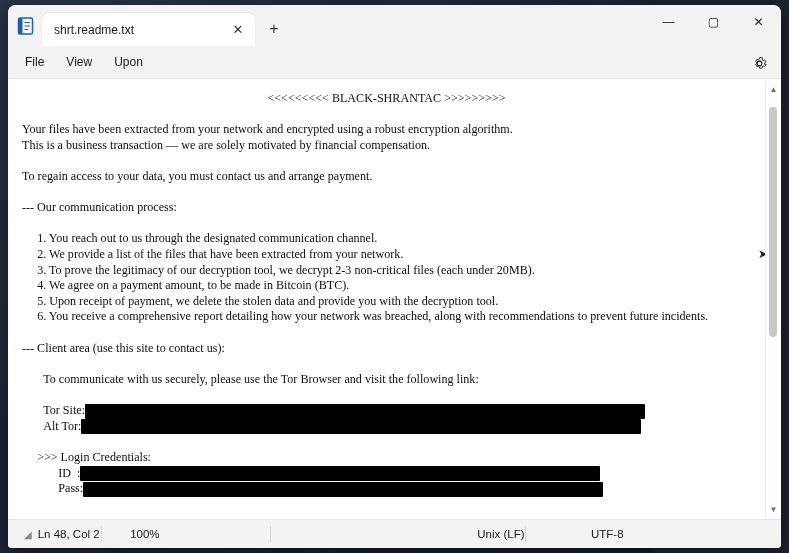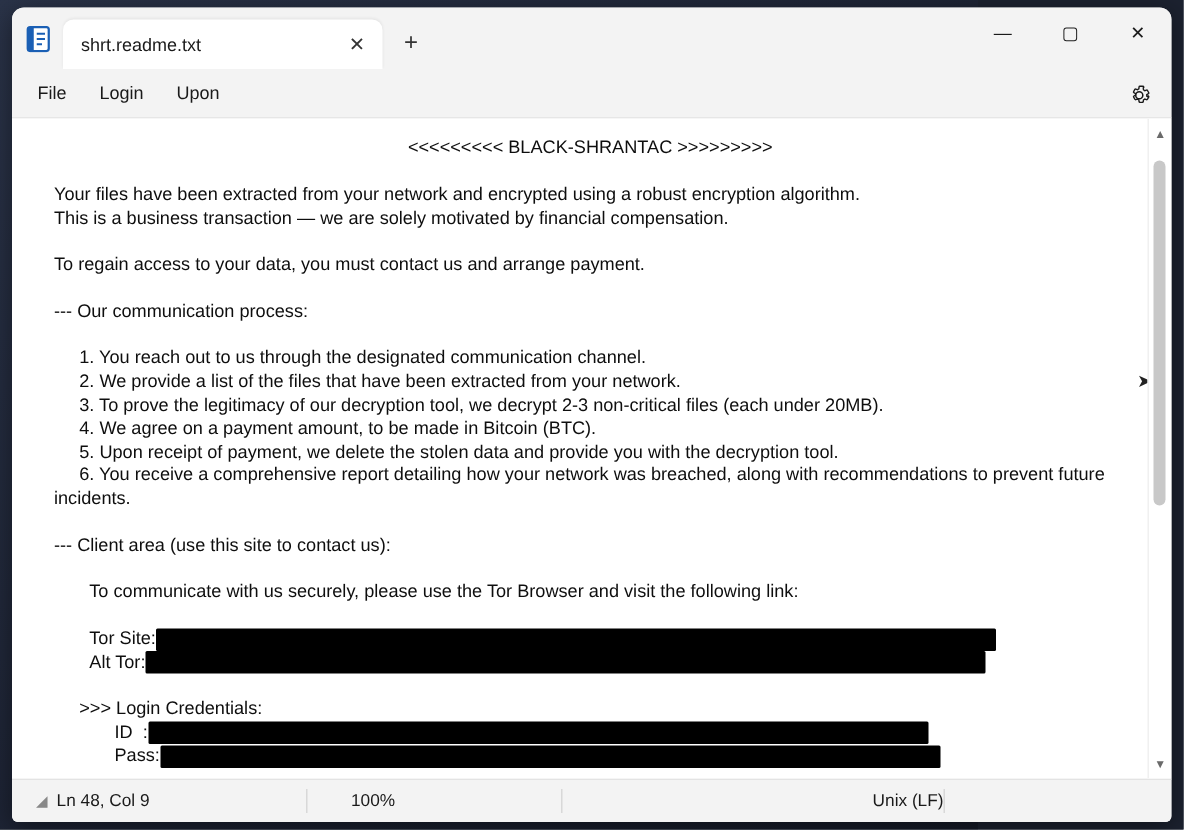--- a/index.html
+++ b/index.html
@@ -140,22 +140,22 @@
   
   .editor-wrap {
     flex: 1;
     background: #ffffff;
     position: relative;
     overflow: hidden;
     display: flex;
   }
   .editor {
     flex: 1;
-    padding: 12px 14px 0 28px;
-    font-family: Liberation Sans, sans-serif;
+    padding: 12px 14px 0 14px;
+    font-family: Liberation Serif, serif;
     font-size: 12.1px;
     line-height: 15.6px;
     color: #0e0e0e;
     white-space: pre-wrap;
     word-break: break-word;
     overflow: hidden;
   }
   .ln { min-height: 15.6px; }
   .center { text-align: center; }
   .redact {
@@ -267,21 +267,21 @@
 
       <div class="winbuttons">
         <div class="winbtn">—</div>
         <div class="winbtn">▢</div>
         <div class="winbtn close">✕</div>
       </div>
     </div>
 
     <div class="menubar">
       <div class="menu-item">File</div>
-      <div class="menu-item">Login</div>
+      <div class="menu-item">View</div>
       <div class="menu-item">Upon</div>
       <div class="gear">
         <svg width="17" height="17" viewBox="0 0 20 20" aria-hidden="true">
           <path d="M10 6.6a3.4 3.4 0 100 6.8 3.4 3.4 0 000-6.8zm0 5.6a2.2 2.2 0 110-4.4 2.2 2.2 0 010 4.4z" fill="#1a1a1a"></path>
           <path d="M17.2 11.4l-1.3-.7c.05-.4.05-.8 0-1.2l1.3-.7a.6.6 0 00.25-.75l-1-1.8a.6.6 0 00-.72-.28l-1.4.48c-.3-.27-.64-.5-1-.67l-.2-1.47A.6.6 0 0012.55 3h-2.1a.6.6 0 00-.58.5l-.2 1.47c-.36.17-.7.4-1 .67l-1.4-.48a.6.6 0 00-.72.28l-1 1.8a.6.6 0 00.25.75l1.3.7c-.05.4-.05.8 0 1.2l-1.3.7a.6.6 0 00-.25.75l1 1.8a.6.6 0 00.72.28l1.4-.48c.3.27.64.5 1 .67l.2 1.47a.6.6 0 00.58.5h2.1a.6.6 0 00.58-.5l.2-1.47c.36-.17.7-.4 1-.67l1.4.48a.6.6 0 00.72-.28l1-1.8a.6.6 0 00-.25-.75z" fill="none" stroke="#1a1a1a" stroke-width="1.1"></path>
         </svg>
       </div>
     </div>
 
     <div class="editor-wrap">
@@ -290,23 +290,24 @@
       <div class="scrollbar">
         <div class="scroll-arrow up">▲</div>
         <div class="scroll-thumb"></div>
         <div class="scroll-arrow down">▼</div>
       </div>
     </div>
 
     <div class="statusbar">
       <div class="status-pos">
         <span class="resize-grip">◢</span>
-        <span>Ln 48, Col 9</span>
+        <span>Ln 48, Col 2</span>
       </div>
       <div class="status-sep"></div>
       <div class="status-cell zoom">100%</div>
       <div class="status-sep"></div>
       <div class="status-cell eol">Unix (LF)</div>
       <div class="status-sep"></div>
+      <div class="status-cell enc">UTF-8</div>
     </div>
 
   </div>
 </div>
 
 </body></html>

